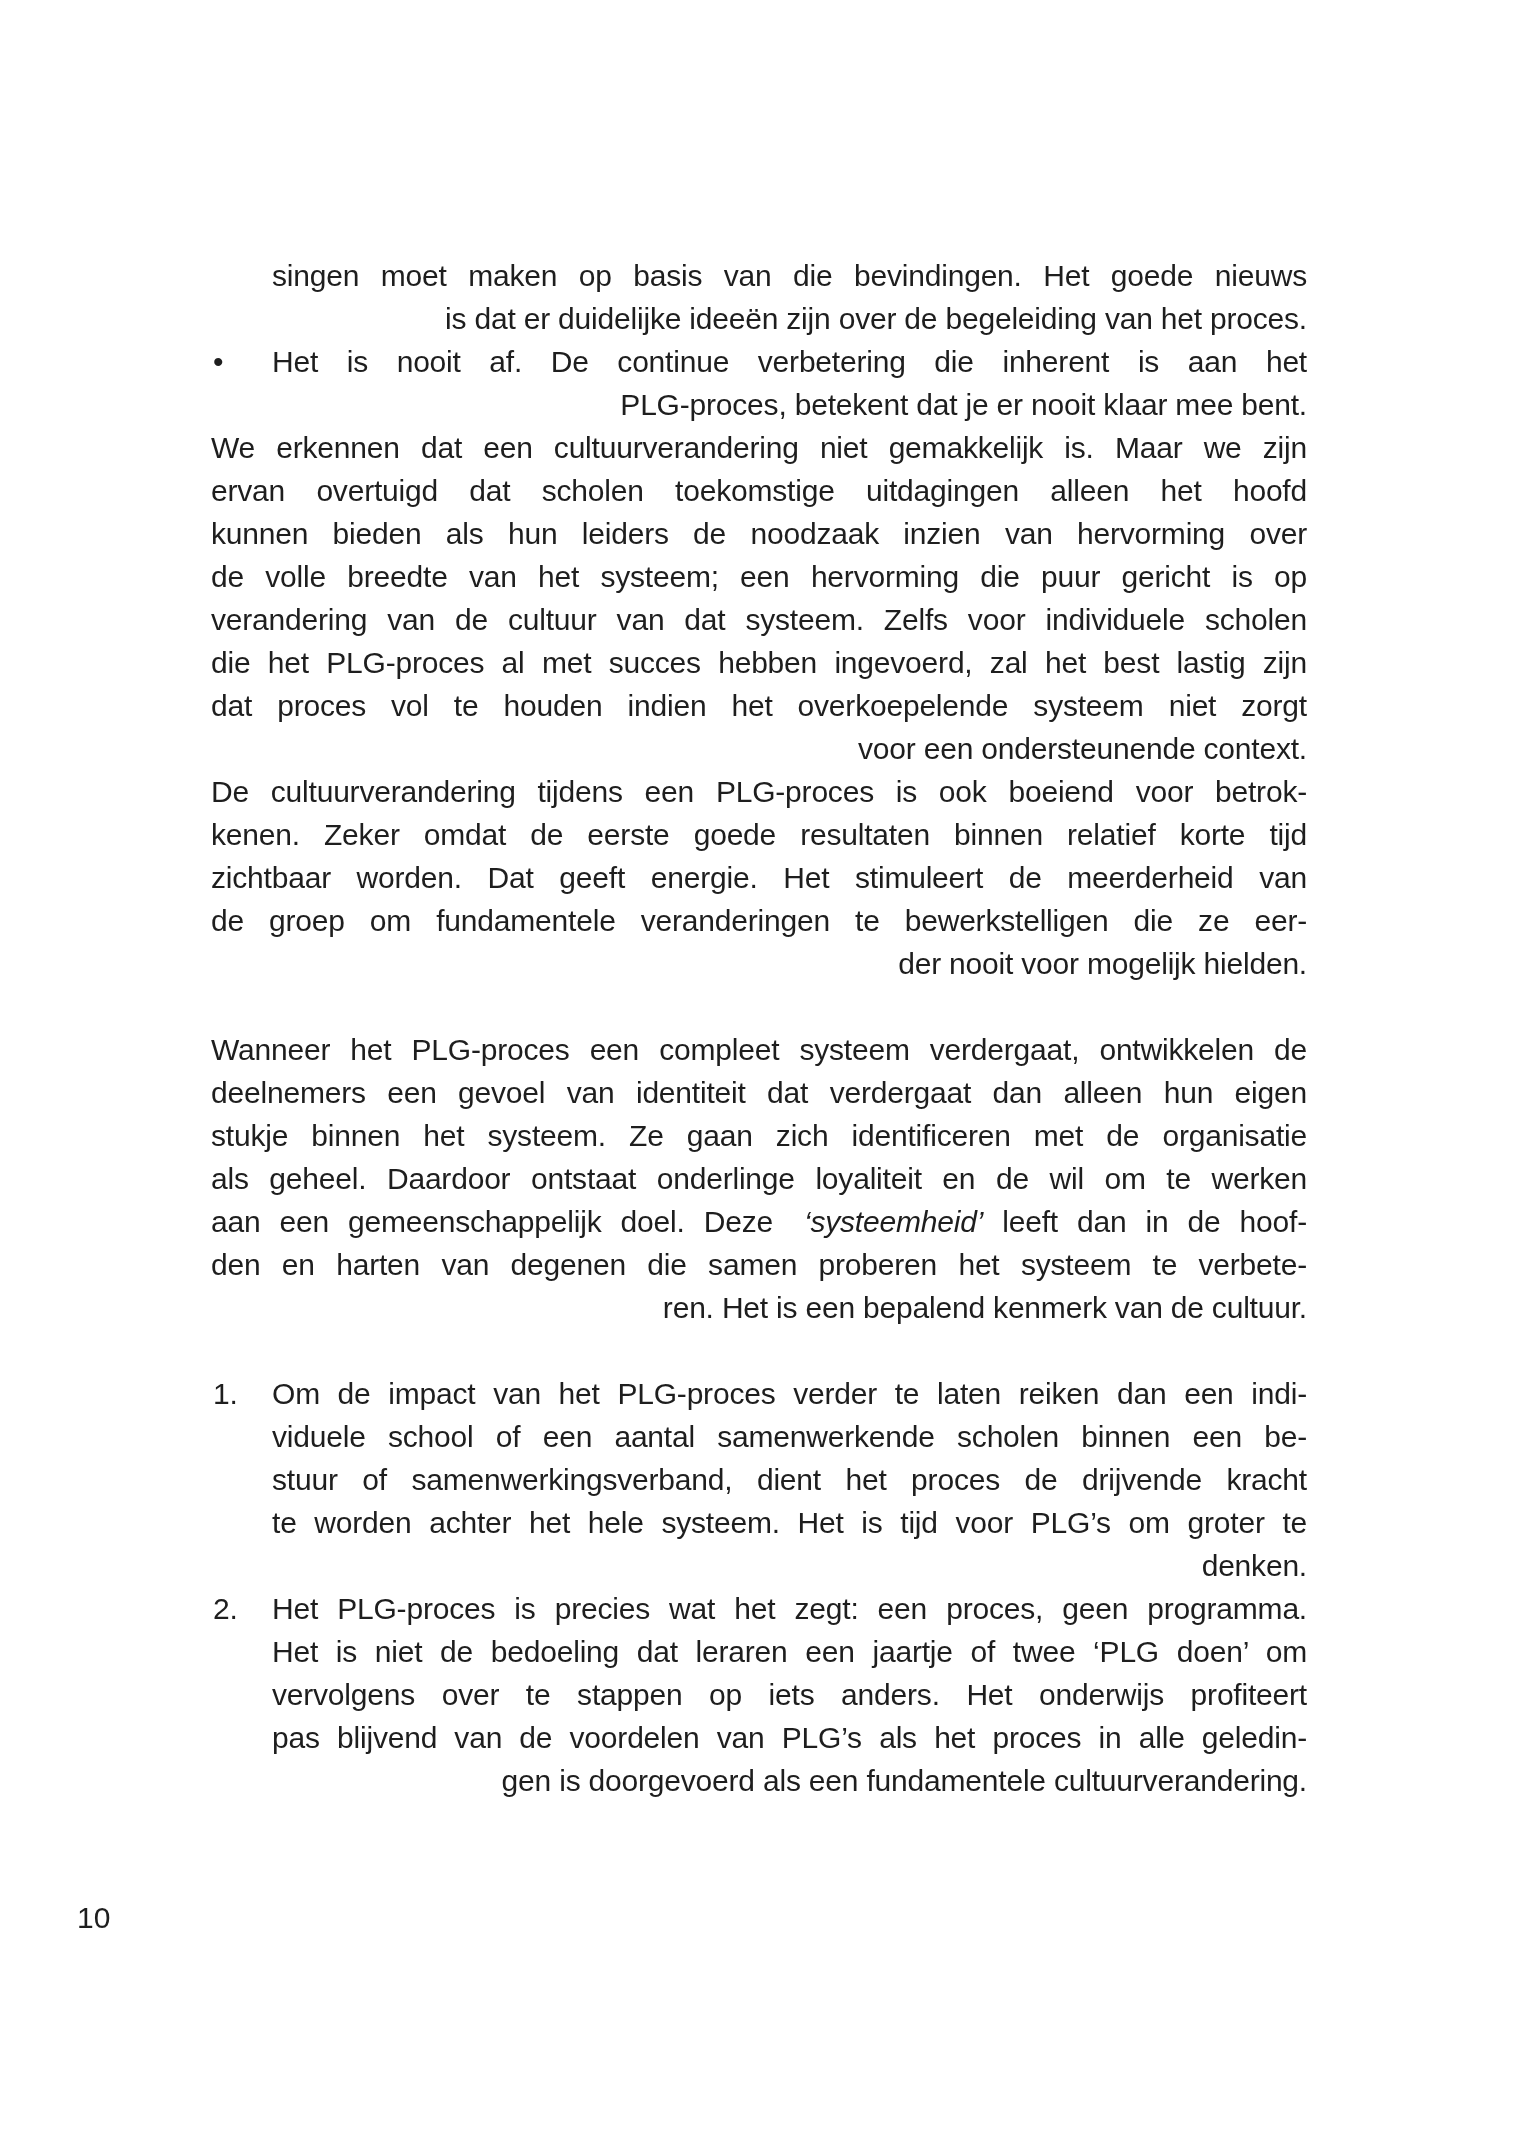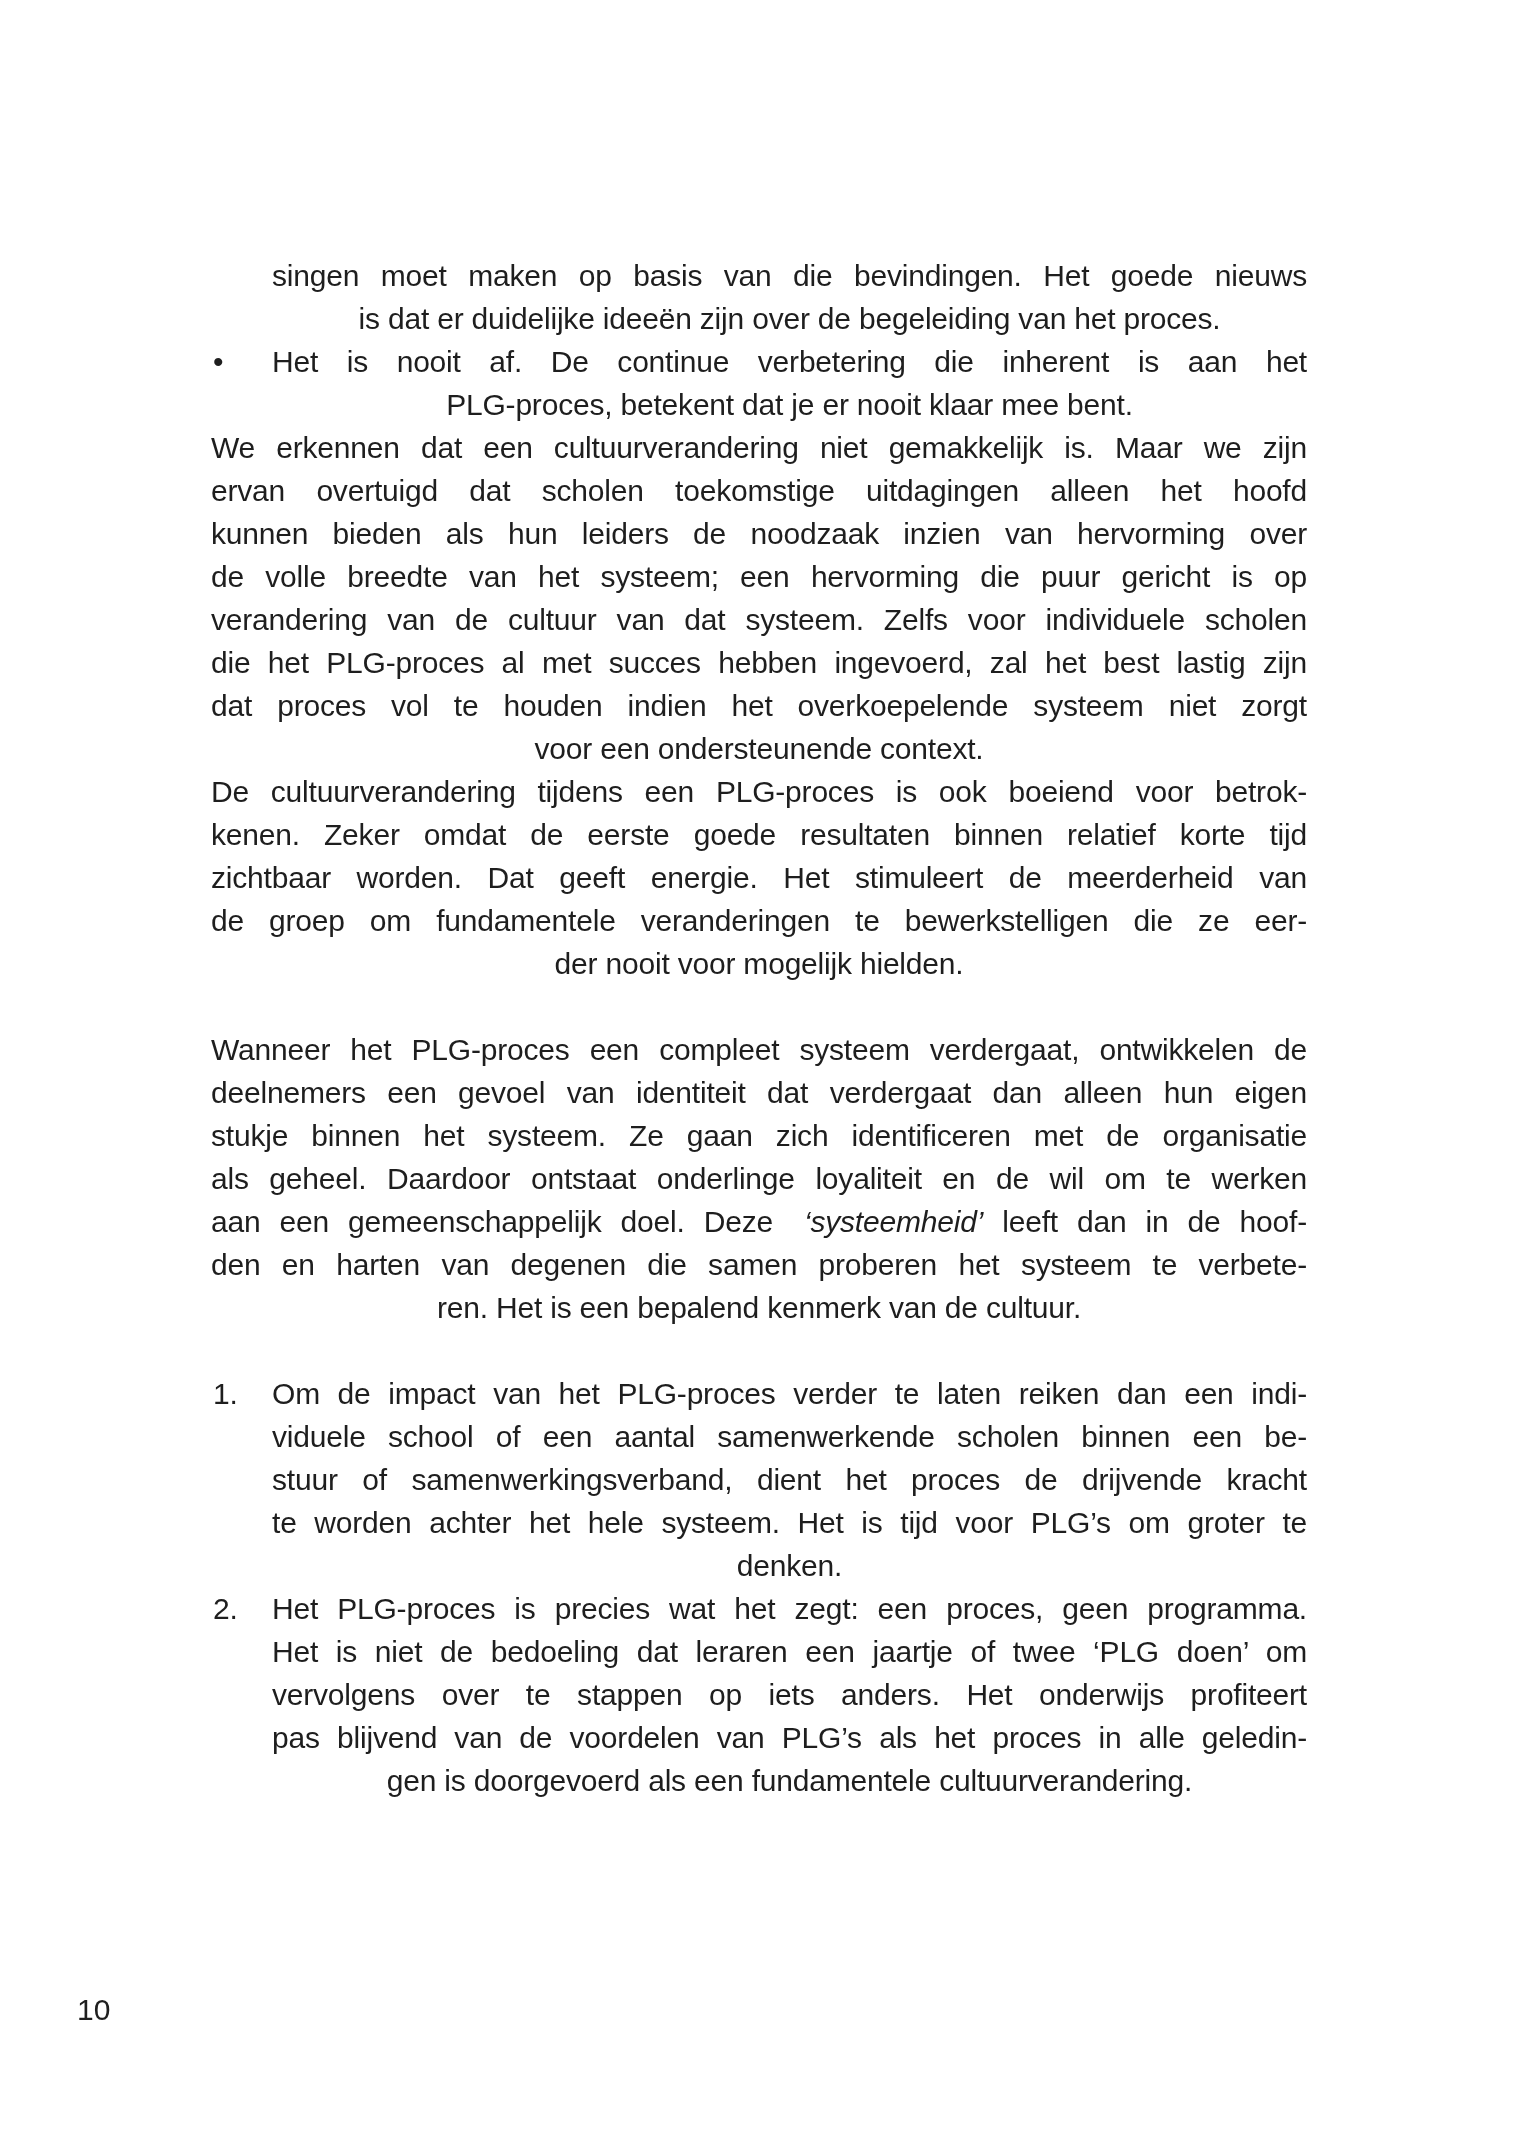--- a/index.html
+++ b/index.html
@@ -15,40 +15,40 @@
   .text-block {
     position: absolute;
     left: 211px;
     top: 254px;
     width: 1096px;
     font-size: 30px;
     line-height: 43px;
     letter-spacing: -0.2px;
     font-weight: 400;
   }
-  .line { text-align: center; white-space: normal; }
+  .line { text-align: right; white-space: normal; }
   .j {
     text-align: justify;
     text-align-last: justify;
     text-justify: inter-word;
   }
   .hang { position: relative; padding-left: 61px; }
   .marker {
     position: absolute;
     left: 2px;
     top: 0;
     width: 55px;
     text-align: left;
   }
   .spacer { height: 43px; }
   .italic { font-style: italic; margin-left: 12px; }
   .page-number {
     position: absolute;
     left: 77px;
-    top: 1992px;
+    top: 1900px;
     font-size: 30px;
     line-height: 36px;
   }
 </style>
 </head>
 <body>
 
 <div class="page">
 
   <div class="text-block">

